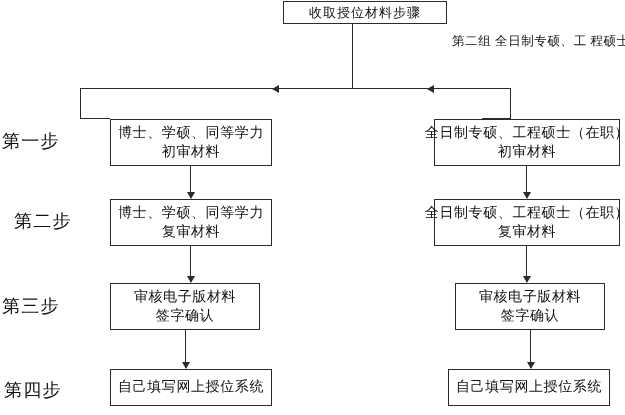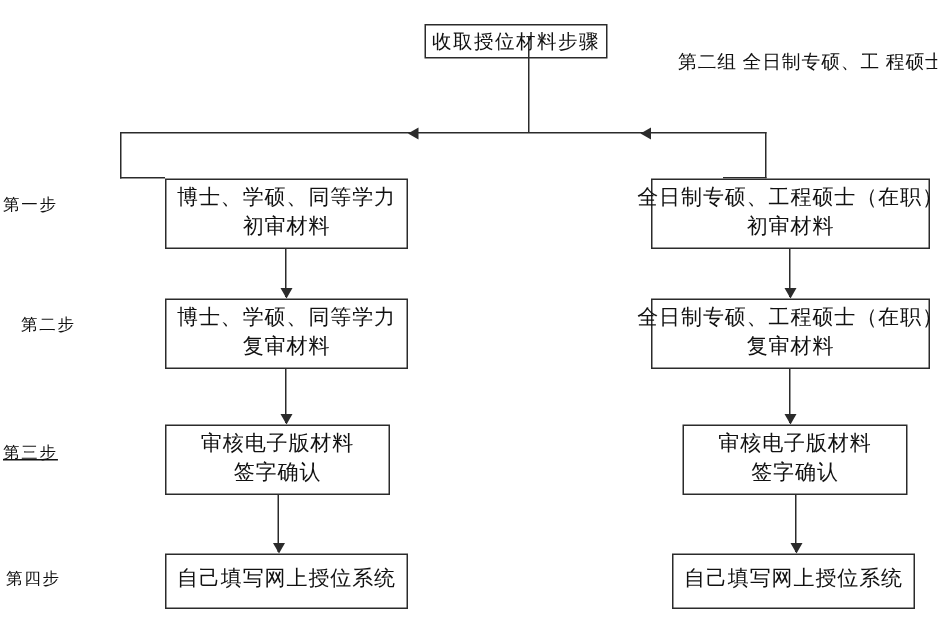--- a/index.html
+++ b/index.html
@@ -29,37 +29,37 @@
     text-align:center;
     line-height:1.32;
     letter-spacing:0.6px;
     font-size:14px;
     color:#111111;
     white-space:nowrap;
   }
   .box .ln{display:block;}
   
   #title-box{
-    left:283px; top:16px; width:122px; height:23px;
+    left:283px; top:1px; width:164px; height:23px;
     font-size:13px;
     letter-spacing:1px;
   }
   
   .plain{
     position:absolute;
     text-align:center;
     line-height:1.38;
     font-size:12.5px;
     letter-spacing:0.6px;
     color:#111111;
     white-space:nowrap;
   }
   .steplabel{
     position:absolute;
-    font-size:11px;
+    font-size:18px;
     letter-spacing:1.2px;
     color:#111111;
     white-space:nowrap;
     text-align:left;
   }
   
   .vline{
     position:absolute;
     width:1px;
     background:#2b2b2b;
@@ -107,21 +107,21 @@
   <div class="hline" style="left:482px; top:118px; width:29px;"></div>
 
   <div class="plain" style="left:452px; top:33px; width:130px;">
     <span class="ln">第二组</span>
     <span class="ln">全日制专硕、工</span>
     <span class="ln">程硕士（在职）</span>
   </div>
 
   <div class="steplabel" style="left:2px; top:129px;">第一步</div>
   <div class="steplabel" style="left:2px; top:209px;margin-left:12px;">第二步</div>
-  <div class="steplabel" style="left:2px; top:294px;text-decoration:underline;">第三步</div>
+  <div class="steplabel" style="left:2px; top:294px;">第三步</div>
   <div class="steplabel" style="left:4px; top:378px;">第四步</div>
 
   <div class="box" style="left:110px; top:119px; width:162px; height:47px;">
     <span class="ln">博士、学硕、同等学力</span>
     <span class="ln">初审材料</span>
   </div>
 
   <div class="vline" style="left:190px; top:166px; height:32px;"></div>
   <div class="arrow-down" style="left:187px; top:192px;"></div>
 

